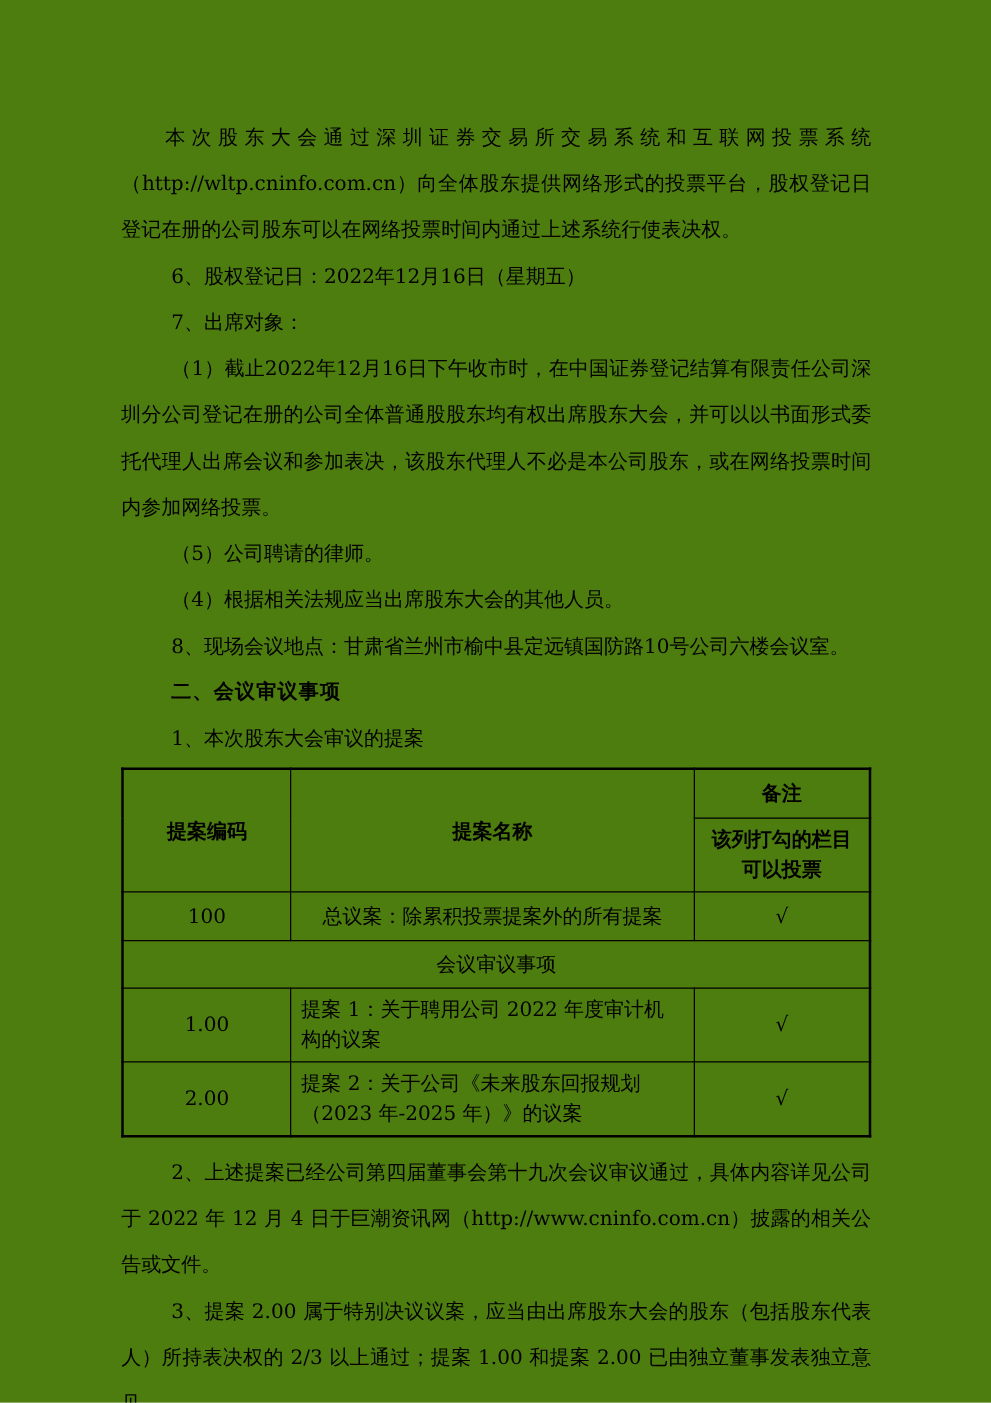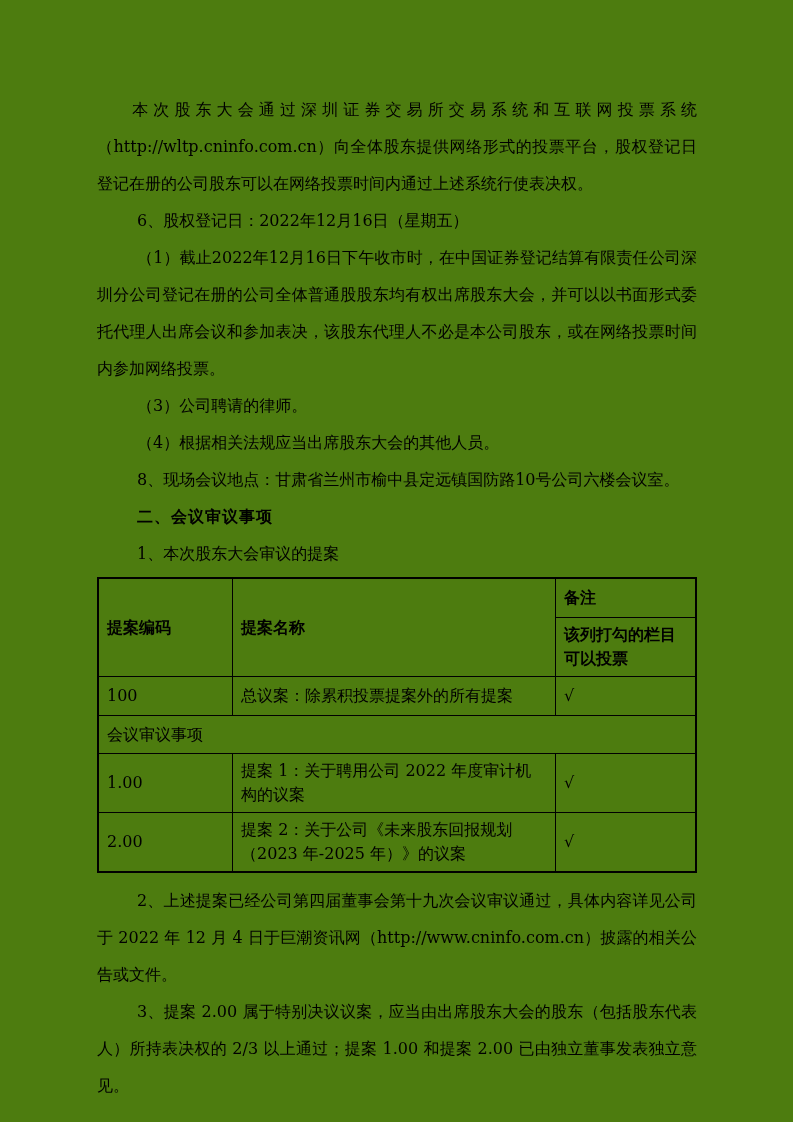--- a/index.html
+++ b/index.html
@@ -42,20 +42,21 @@
     width: 100%;
     margin-top: 5px;
     margin-bottom: 9px;
     border: 2px solid #000000;
   }
   table.proposals td {
     border: 1px solid #000000;
     font-size: 16px;
     line-height: 24px;
     padding: 5px 8px;
+    text-align: center;
     vertical-align: middle;
     overflow: hidden;
   }
   table.proposals td.hdr {
     font-weight: bold;
     font-family: "DejaVu Sans", "Liberation Sans", sans-serif;
   }
   table.proposals td.name-left { text-align: left; margin-left: 21px; }
   .h-top    { height: 28px; }
   .h-sub    { height: 46px; }
@@ -65,25 +66,26 @@
 </style>
 </head>
 <body>
 
 <div class="page">
 
   <p class="indent-body">本次股东大会通过深圳证券交易所交易系统和互联网投票系统（http://wltp.cninfo.com.cn）向全体股东提供网络形式的投票平台，股权登记日登记在册的公司股东可以在网络投票时间内通过上述系统行使表决权。</p>
 
   <p class="indent-item">6、股权登记日：2022年12月16日（星期五）</p>
 
+  <p class="indent-item">7、出席对象：</p>
 
   <p class="indent-item">（1）截止2022年12月16日下午收市时，在中国证券登记结算有限责任公司深圳分公司登记在册的公司全体普通股股东均有权出席股东大会，并可以以书面形式委托代理人出席会议和参加表决，该股东代理人不必是本公司股东，或在网络投票时间内参加网络投票。</p>
 
 
-  <p class="indent-item">（3）公司聘请的律师。</p>
+  <p class="indent-item">（5）公司聘请的律师。</p>
 
   <p class="indent-item">（4）根据相关法规应当出席股东大会的其他人员。</p>
 
   <p class="indent-item">8、现场会议地点：甘肃省兰州市榆中县定远镇国防路10号公司六楼会议室。</p>
 
   <p class="heading">二、会议审议事项</p>
 
   <p class="indent-item">1、本次股东大会审议的提案</p>
 
   <table class="proposals">

